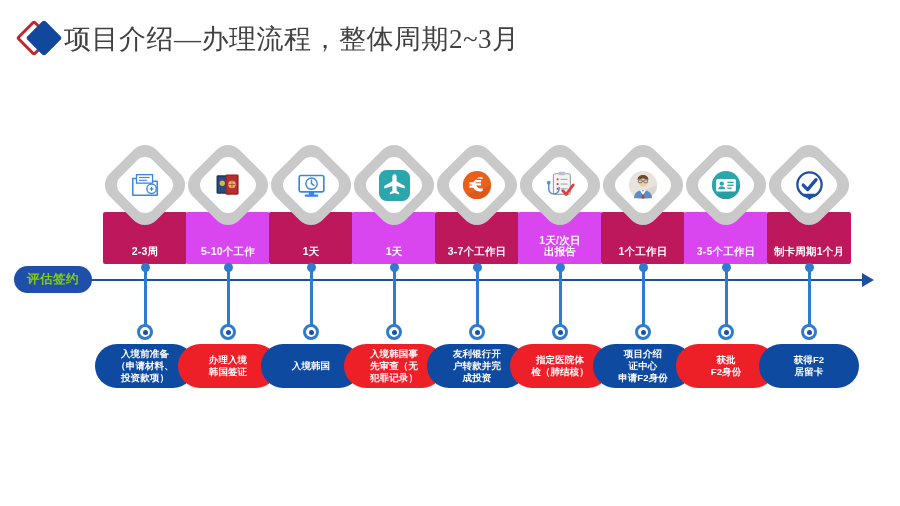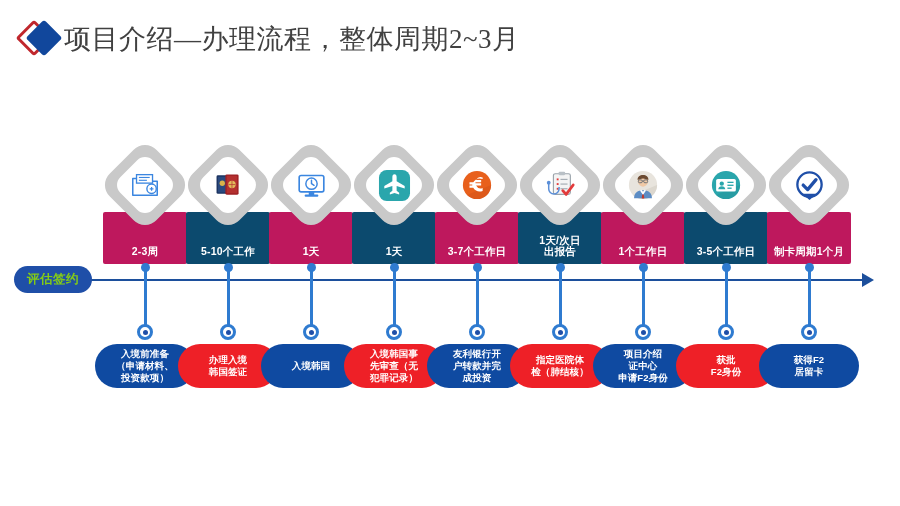--- a/index.html
+++ b/index.html
@@ -121,21 +121,21 @@
   }
   .banner-text {
     font-size: 10.5px;
     font-weight: bold;
     line-height: 1.12;
     text-align: center;
     letter-spacing: 0.2px;
     white-space: pre-line;
   }
   .banner.blue { background: #be185d; }
-  .banner.red  { background: #0c4a6e; }
+  .banner.red  { background: #d946ef; }
 
   
   .diamond-ring {
     position: absolute;
     left: 13px;
     top: 2px;
     width: 66px;
     height: 66px;
     border-radius: 16px;
     background: #c9c9c9;

